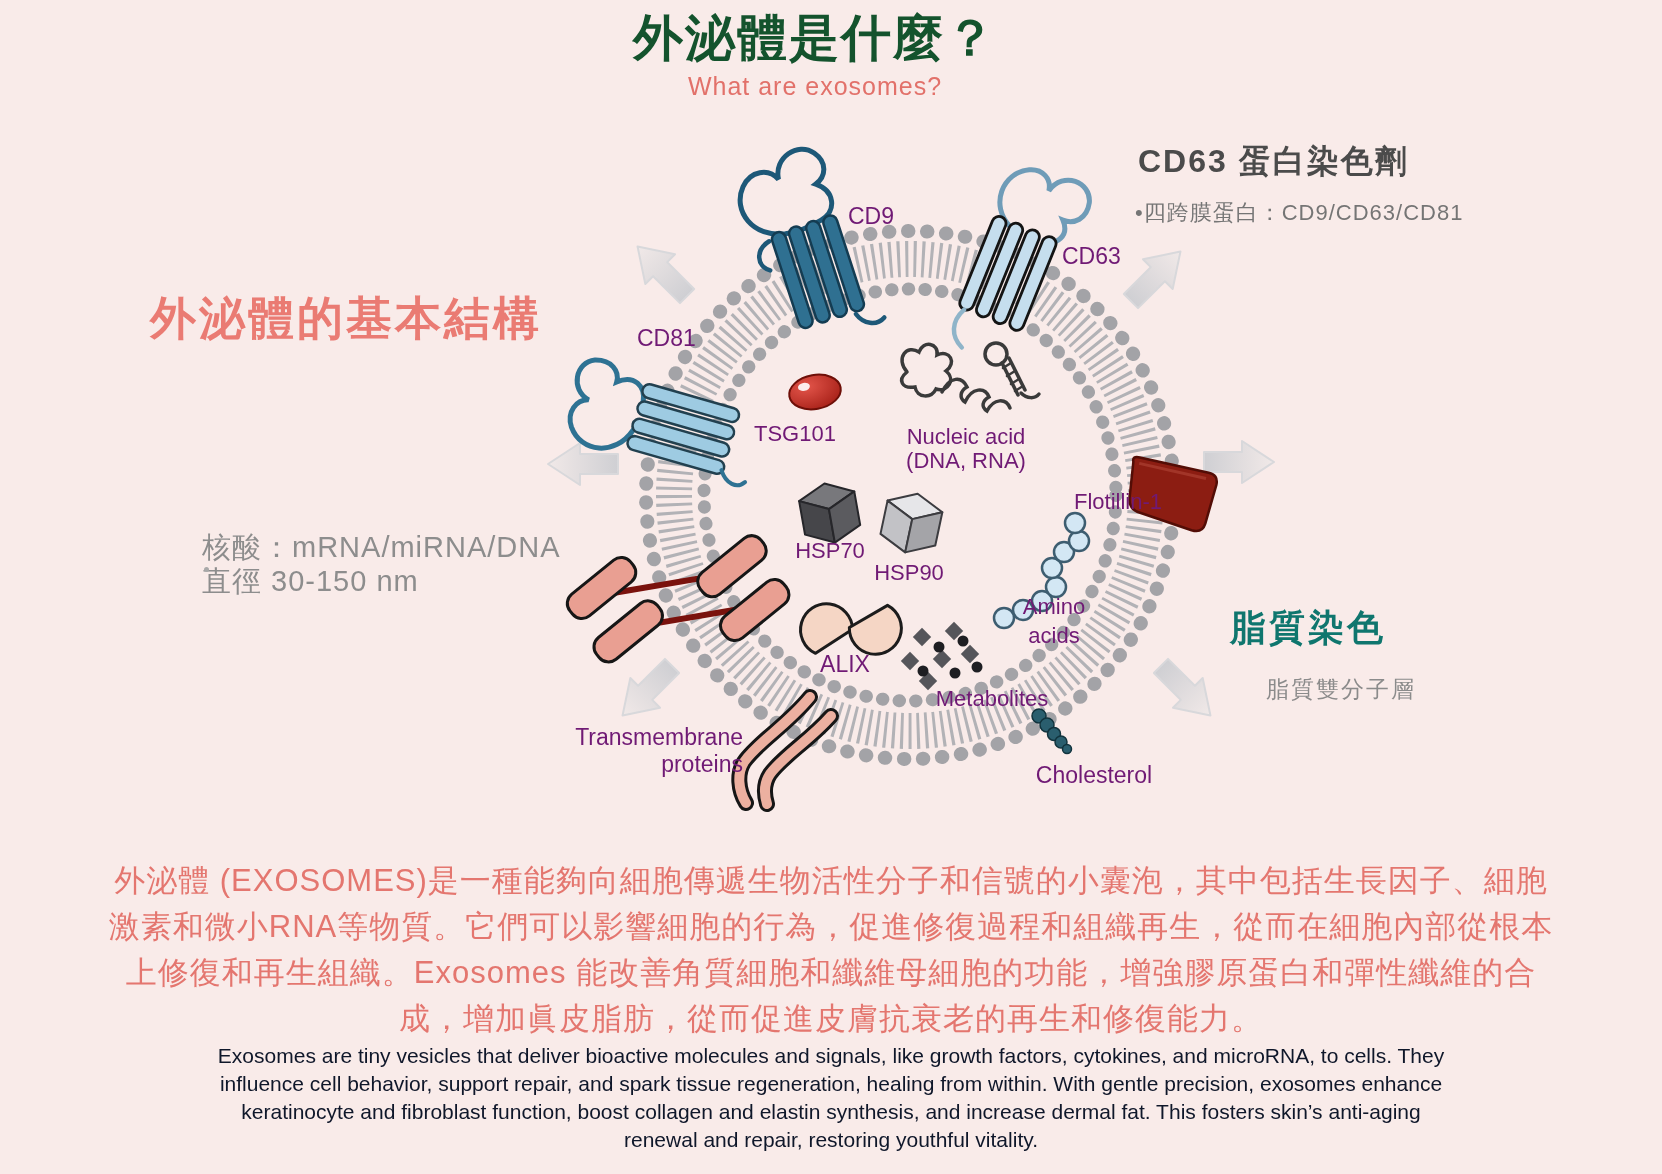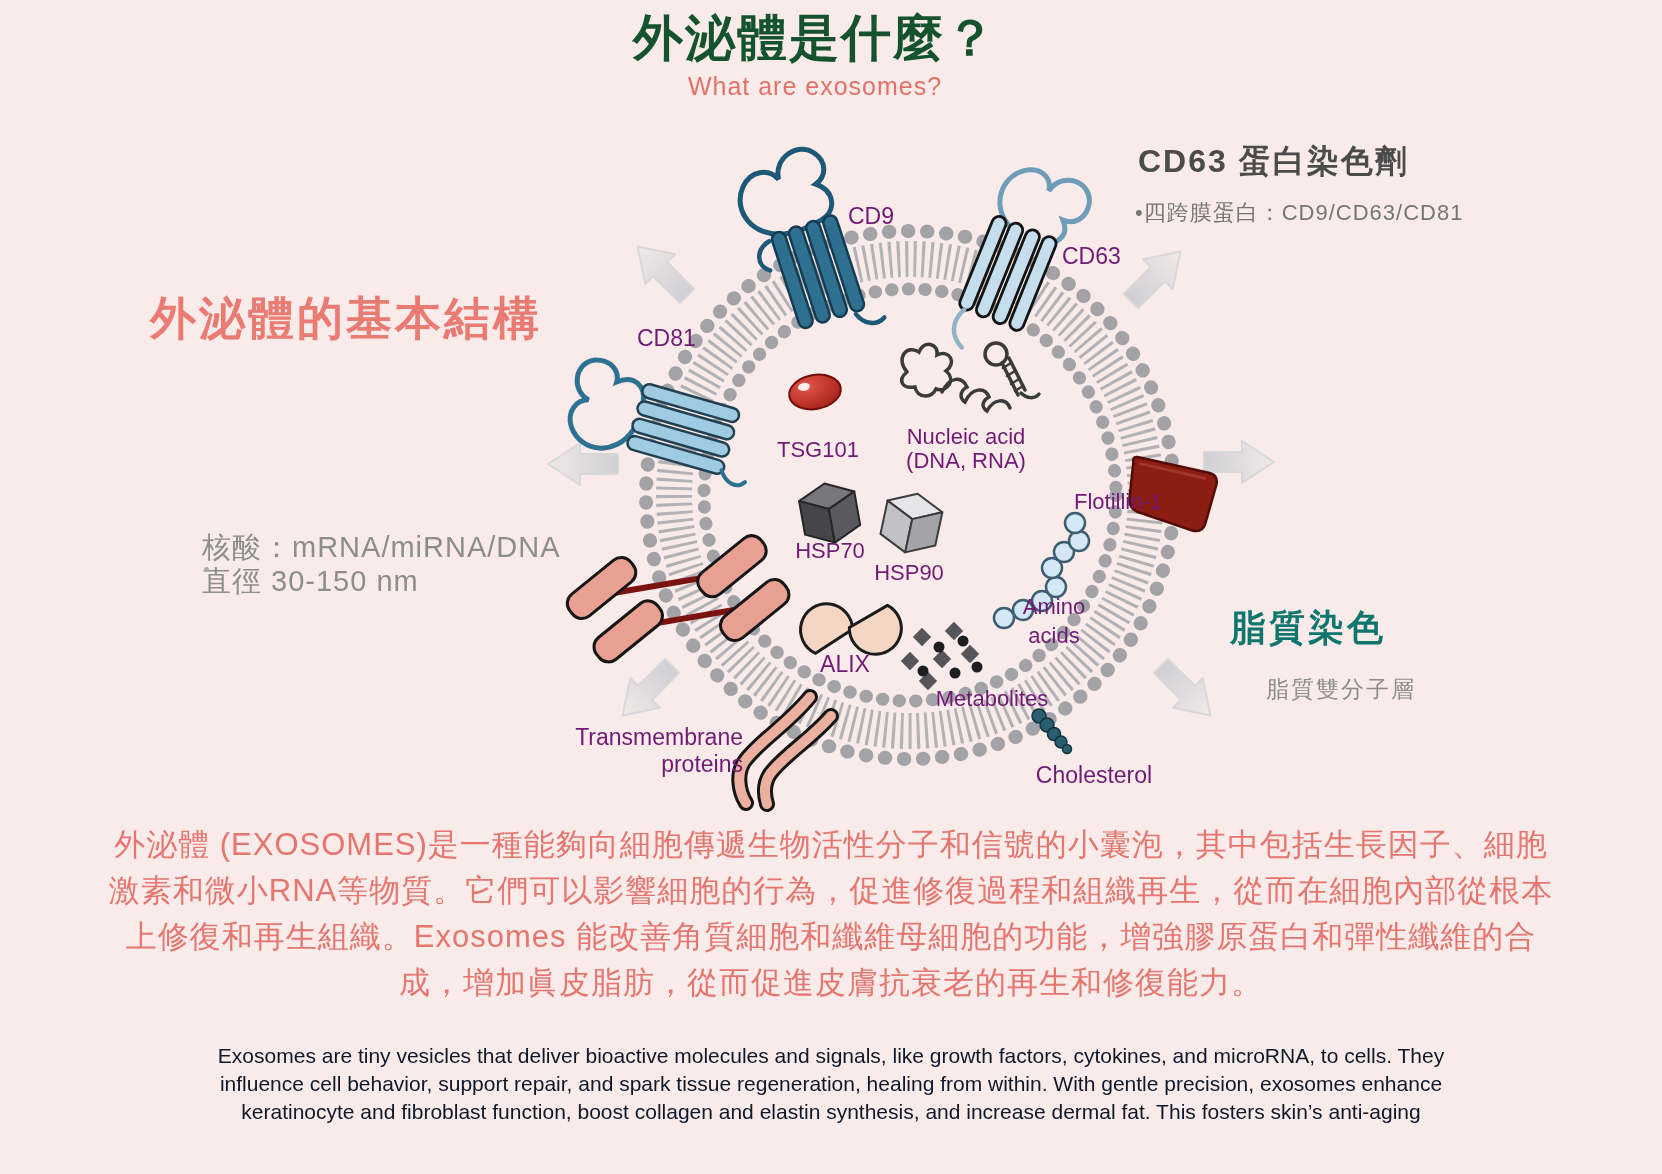--- a/index.html
+++ b/index.html
@@ -37,21 +37,21 @@
     left:1266px;top:674px;font-size:23px;color:#8b8b8b;letter-spacing:2px;
   }
   .dlabel{
     color:#701a75;font-size:23px;line-height:26px;white-space:nowrap;
     font-family:"Liberation Sans", sans-serif;
   }
   .dlabel.small{font-size:22px;}
   .center{text-align:center;white-space:normal;}
   .right{text-align:right;white-space:normal;}
   .zh-para{
-    left:16px;top:822px;width:1630px;text-align:center;
+    left:16px;top:858px;width:1630px;text-align:center;
     font-size:31px;line-height:46px;color:#e4766f;letter-spacing:1px;
   }
   .en-para{
     left:16px;top:1042px;width:1630px;text-align:center;
     font-size:21px;line-height:28px;color:#0f172a;
   }
   .tiny-dot{
     left:204px;top:567px;width:5px;height:5px;border-radius:50%;background:#a9a9a9;
   }
 </style>
@@ -222,21 +222,21 @@
       <path d="M 320,557 C 296,586 268,602 254,622 C 247,633 248,650 256,663" stroke="#161616" stroke-width="16"></path>
       <path d="M 341,576 C 320,600 293,616 280,634 C 274,643 274,654 277,664" stroke="#161616" stroke-width="16"></path>
       <path d="M 320,557 C 296,586 268,602 254,622 C 247,633 248,650 256,663" stroke="#ecb0a0" stroke-width="10"></path>
       <path d="M 341,576 C 320,600 293,616 280,634 C 274,643 274,654 277,664" stroke="#ecb0a0" stroke-width="10"></path>
     </g>
   </svg>
 
   <div class="abs dlabel" style="left:848px;top:203px;">CD9</div>
   <div class="abs dlabel" style="left:1062px;top:243px;">CD63</div>
   <div class="abs dlabel" style="left:637px;top:325px;">CD81</div>
-  <div class="abs dlabel small center" style="left:777px;top:421px;width:80px;margin-top:16px;">TSG101</div>
+  <div class="abs dlabel small center" style="left:754px;top:421px;width:80px;">TSG101</div>
   <div class="abs dlabel small center" style="left:886px;top:425px;width:160px;line-height:24px;">
     <div>Nucleic acid</div>
     <div>(DNA, RNA)</div>
   </div>
   <div class="abs dlabel small right" style="left:1036px;top:489px;width:126px;">Flotillin-1</div>
   <div class="abs dlabel small center" style="left:790px;top:538px;width:80px;">HSP70</div>
   <div class="abs dlabel small center" style="left:869px;top:560px;width:80px;">HSP90</div>
   <div class="abs dlabel center" style="left:805px;top:651px;width:80px;">ALIX</div>
   <div class="abs dlabel small center" style="left:1004px;top:592px;width:100px;line-height:29px;">
     <div>Amino</div>
@@ -253,15 +253,16 @@
     <div>外泌體 (EXOSOMES)是一種能夠向細胞傳遞生物活性分子和信號的小囊泡，其中包括生長因子、細胞</div>
     <div>激素和微小RNA等物質。它們可以影響細胞的行為，促進修復過程和組織再生，從而在細胞內部從根本</div>
     <div>上修復和再生組織。Exosomes 能改善角質細胞和纖維母細胞的功能，增強膠原蛋白和彈性纖維的合</div>
     <div>成，增加眞皮脂肪，從而促進皮膚抗衰老的再生和修復能力。</div>
   </div>
 
   <div class="abs en-para">
     <div>Exosomes are tiny vesicles that deliver bioactive molecules and signals, like growth factors, cytokines, and microRNA, to cells. They</div>
     <div>influence cell behavior, support repair, and spark tissue regeneration, healing from within. With gentle precision, exosomes enhance</div>
     <div>keratinocyte and fibroblast function, boost collagen and elastin synthesis, and increase dermal fat. This fosters skin’s anti-aging</div>
+    <div>renewal and repair, restoring youthful vitality.</div>
   </div>
 
 </div>
 
 </body></html>

